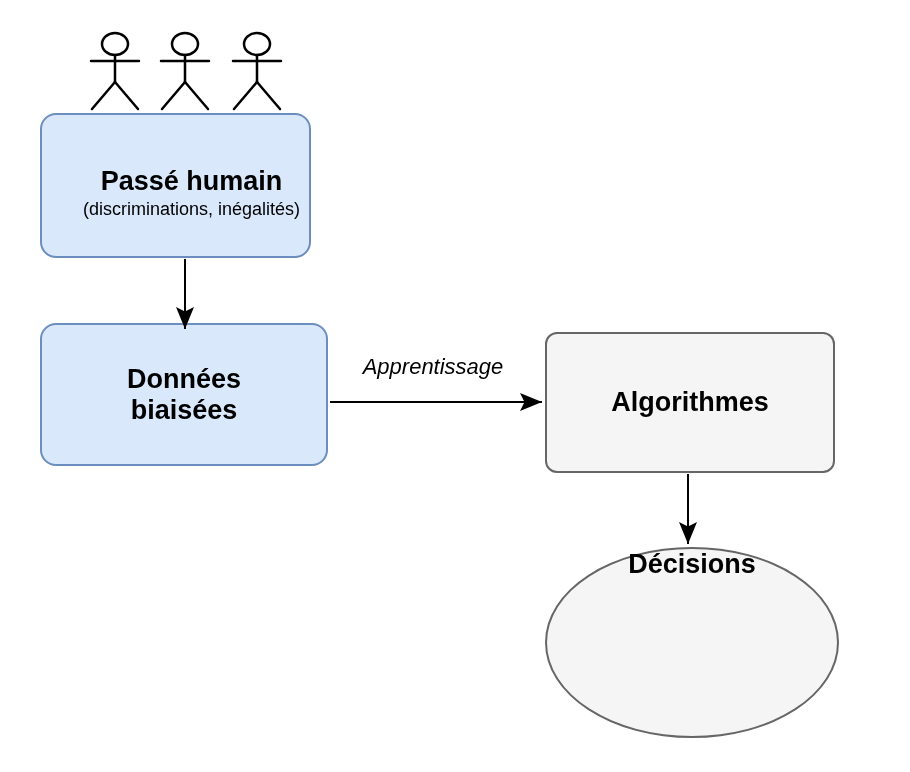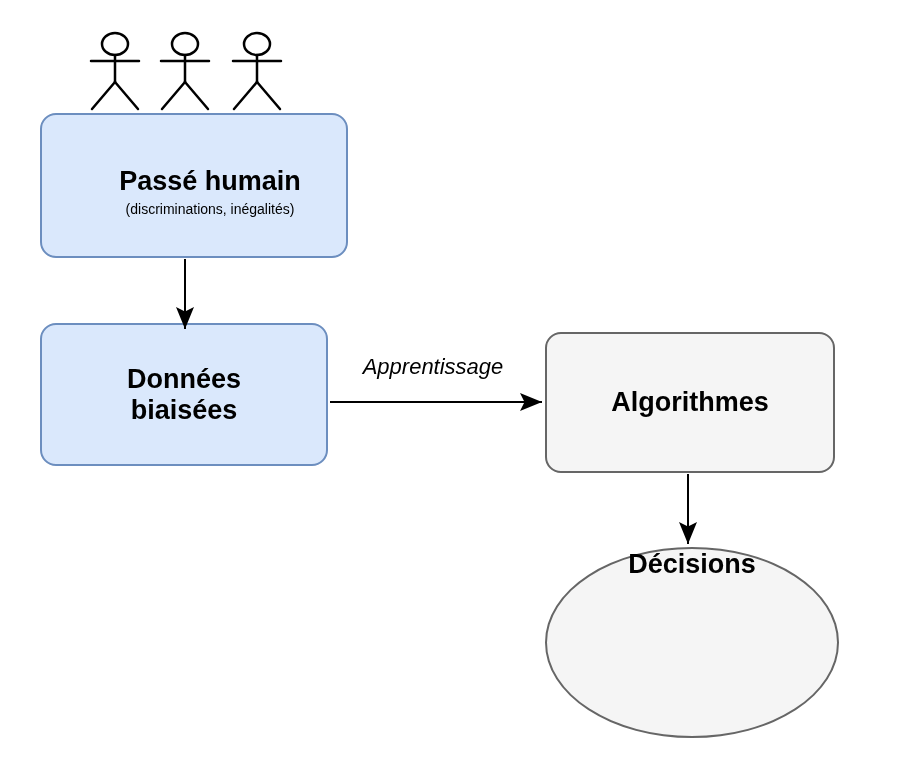--- a/index.html
+++ b/index.html
@@ -25,25 +25,25 @@
   .node.gray {
     background:var(--node-gray-fill,#f5f5f5);
     border:2px solid var(--node-gray-stroke,#666666);
     border-radius:16px;
   }
   .node.ellipse { border-radius:50%;justify-content:space-between; }
   .node-title {
     font-size:27px; font-weight:bold; line-height:31px;
   }
   .node-subtitle {
-    font-size:14px; font-weight:normal; line-height:24px; 
+    font-size:18px; font-weight:normal; line-height:24px; 
   }
-  #node-passe    { left:40px;  top:113px; width:308px; height:145px; padding-top:16px;padding-left:32px; }
+  #node-passe    { left:40px;  top:113px; width:271px; height:145px; padding-top:16px;padding-left:32px; }
   #node-donnees  { left:40px;  top:323px; width:288px; height:143px; }
-  #node-algo     { left:545px; top:332px; width:290px; height:141px; }
+  #node-algo     { left:545px; top:332px; width:290px; height:141px;border-radius:12px; }
   #node-decisions{ left:545px; top:547px; width:294px; height:191px; }
   .edge-label {
     position:absolute; left:338px; top:353px; width:190px;
     text-align:center; font-style:italic; font-size:22px; line-height:28px;
   }
   svg.layer { position:absolute; pointer-events:none; overflow:visible; }
   #edges-layer  { left:0; top:0; }
   #actors-layer { left:78px; top:28px; }
   .edge-line { stroke:var(--arrow,#000); stroke-width:2; fill:none; }
   .arrow-head { fill:var(--arrow,#000); }

